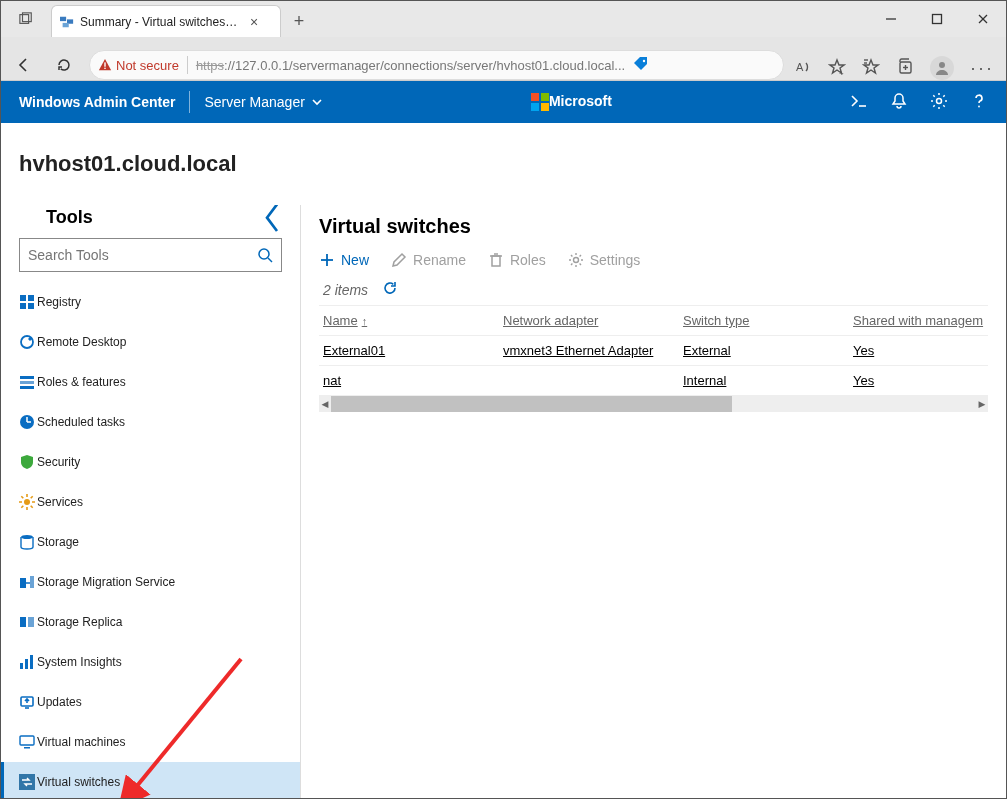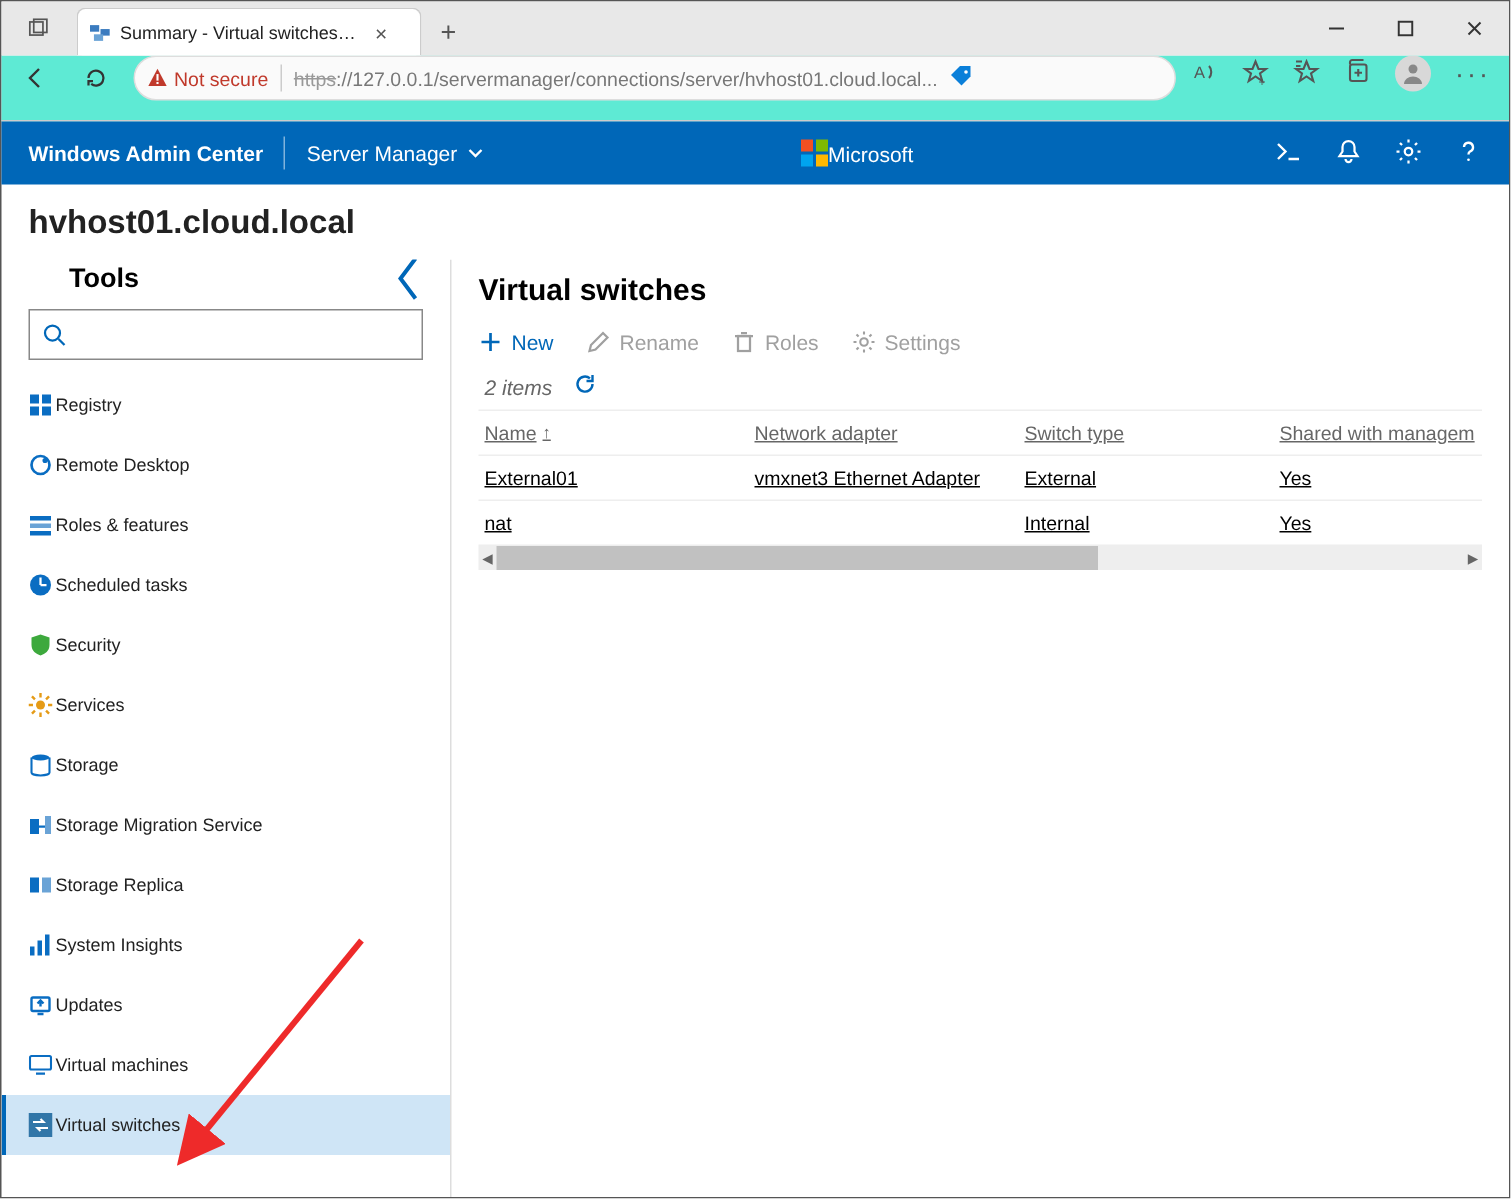--- a/index.html
+++ b/index.html
@@ -10,21 +10,21 @@
   .tabcorner { width:50px; height:36px; display:flex; align-items:center; justify-content:center; color:#555;}
   .tabcorner svg{width:14px;height:14px;}
   .tab { height:32px; background:#fff; border-top-left-radius:6px;border-top-right-radius:6px; border:1px solid #ccc; border-bottom:none; display:flex; align-items:center; padding:0 8px; gap:6px; min-width:230px;}
   .tab .favicon{width:14px;height:14px;}
   .tab .tabtitle{font-size:12px; color:#222; white-space:nowrap; overflow:hidden; text-overflow:ellipsis; max-width:160px;}
   .tab .tabclose{color:#555; padding:0 4px; font-size:14px;}
   .newtab{width:28px;height:28px;display:flex;align-items:center;justify-content:center;color:#555;font-size:18px;margin-left:4px;margin-bottom:2px;}
   .winbtns{position:absolute; right:0; top:0; height:36px; display:flex;}
   .winbtn{width:46px; display:flex;align-items:center;justify-content:center;color:#333;}
   .winbtn svg{width:12px;height:12px;}
-  .addressbar{height:44px; background:#5eead4; border-bottom:1px solid #ccc; display:flex; align-items:flex-start; padding:0 8px; gap:10px;}
+  .addressbar{height:44px; background:#e5e5e5; border-bottom:1px solid #ccc; display:flex; align-items:flex-end; padding:0 8px; gap:10px;}
   .navbtn{width:30px;height:30px;display:flex;align-items:center;justify-content:center;color:#555;border-radius:4px;}
   .navbtn svg{width:16px;height:16px;}
   .urlbox{flex:1; height:30px; border:1px solid #ddd; border-radius:15px; display:flex; align-items:center; padding:0 8px; gap:8px; font-size:13px; background:#fafafa;}
   .urlbox .warn{color:#c0392b; display:flex;align-items:center;gap:4px;}
   .urlbox .warn svg{width:14px;height:14px;}
   .urlbox .sep{width:1px;height:18px;background:#ccc;}
   .urlbox .urltxt{color:#777;}
   .urlbox .urltxt s{color:#999;}
   .urlbox .tag{color:#0a7fd9;}
   .urlbox .tag svg{width:16px;height:16px;fill:#0a7fd9;}
@@ -32,26 +32,26 @@
   .rightctrls svg{width:18px;height:18px;color:#555;}
   .avatar{width:24px;height:24px;border-radius:50%;background:#d8d8d8;display:flex;align-items:center;justify-content:center;}
   .avatar svg{width:16px;height:16px;color:#888;}
   .moredots{font-size:18px;color:#555;letter-spacing:2px;}
   
   .wac-header{height:42px;background:#0067b8;color:#fff;display:flex;align-items:center;padding:0 18px;font-size:14px;}
   .wac-header .brand{font-weight:600;}
   .wac-header .hsep{width:1px;height:22px;background:rgba(255,255,255,.5);margin:0 14px;}
   .wac-header .context{display:flex;align-items:center;gap:6px;text-align:right;}
   .wac-header .spacer{flex:1;}
-  .mslogo{display:flex;align-items:flex-end;gap:0;font-weight:400;}
+  .mslogo{display:flex;align-items:flex-start;gap:0;font-weight:700;}
   .mslogo-grid{width:18px;height:18px;display:grid;grid-template-columns:1fr 1fr;grid-template-rows:1fr 1fr;gap:2px;}
   .mslogo-grid span:nth-child(1){background:#f25022;} .mslogo-grid span:nth-child(2){background:#7fba00;} .mslogo-grid span:nth-child(3){background:#00a4ef;} .mslogo-grid span:nth-child(4){background:#ffb900;}
   .wac-actions{display:flex;align-items:center;gap:22px;margin-left:30px;}
   .wac-actions svg{width:18px;height:18px;}
-  .hosttitle{padding:12px 18px;font-size:22px;font-weight:700;color:#222;}
+  .hosttitle{padding:28px 18px;font-size:22px;font-weight:700;color:#222;}
   
   .pagebody{flex:1; display:flex; overflow:hidden;}
   .sidebar{width:300px; border-right:1px solid #ddd; display:flex; flex-direction:column; position:relative;}
   .sb-head{display:flex;align-items:center;justify-content:space-between;padding:2px 18px 10px;}
   .sb-head h3{font-size:18px;font-weight:600;margin-left:27px;}
   .sb-head .collapse{color:#0067b8;width:20px;height:20px;display:flex;align-items:center;justify-content:center;}
   .searchbox{margin:0 18px 10px;height:34px;border:1px solid #888;display:flex;align-items:center;padding:0 8px;color:#666;}
   .searchbox input{border:none;outline:none;flex:1;font-size:14px;background:transparent;}
   .searchbox svg{width:16px;height:16px;color:#0067b8;}
   .toolwrap{flex:1;overflow:hidden;position:relative;}
@@ -237,20 +237,21 @@
     <div class="sidebar">
       <div class="sb-head">
         <h3>Tools</h3>
         <span class="collapse">
               <svg viewBox="0 0 12 20">
                 <path d="M9 2 L3 10 L9 18" fill="none" stroke="#0067b8" stroke-width="1.6"></path>
               </svg>
             </span>
       </div>
       <div class="searchbox">
+        <input type="text" placeholder="Search Tools" style="">
         <svg viewBox="0 0 16 16">
               <circle cx="7" cy="7" r="5" fill="none" stroke="#0067b8" stroke-width="1.5"></circle>
               <line x1="11" y1="11" x2="15" y2="15" stroke="#0067b8" stroke-width="1.5"></line>
             </svg>
       </div>
       <div class="toolwrap">
       <div class="toollist">
         <div class="tool">
                 <svg class="ticon i-reg" viewBox="0 0 16 16">
                   <rect x="1" y="1" width="6" height="6"></rect>

